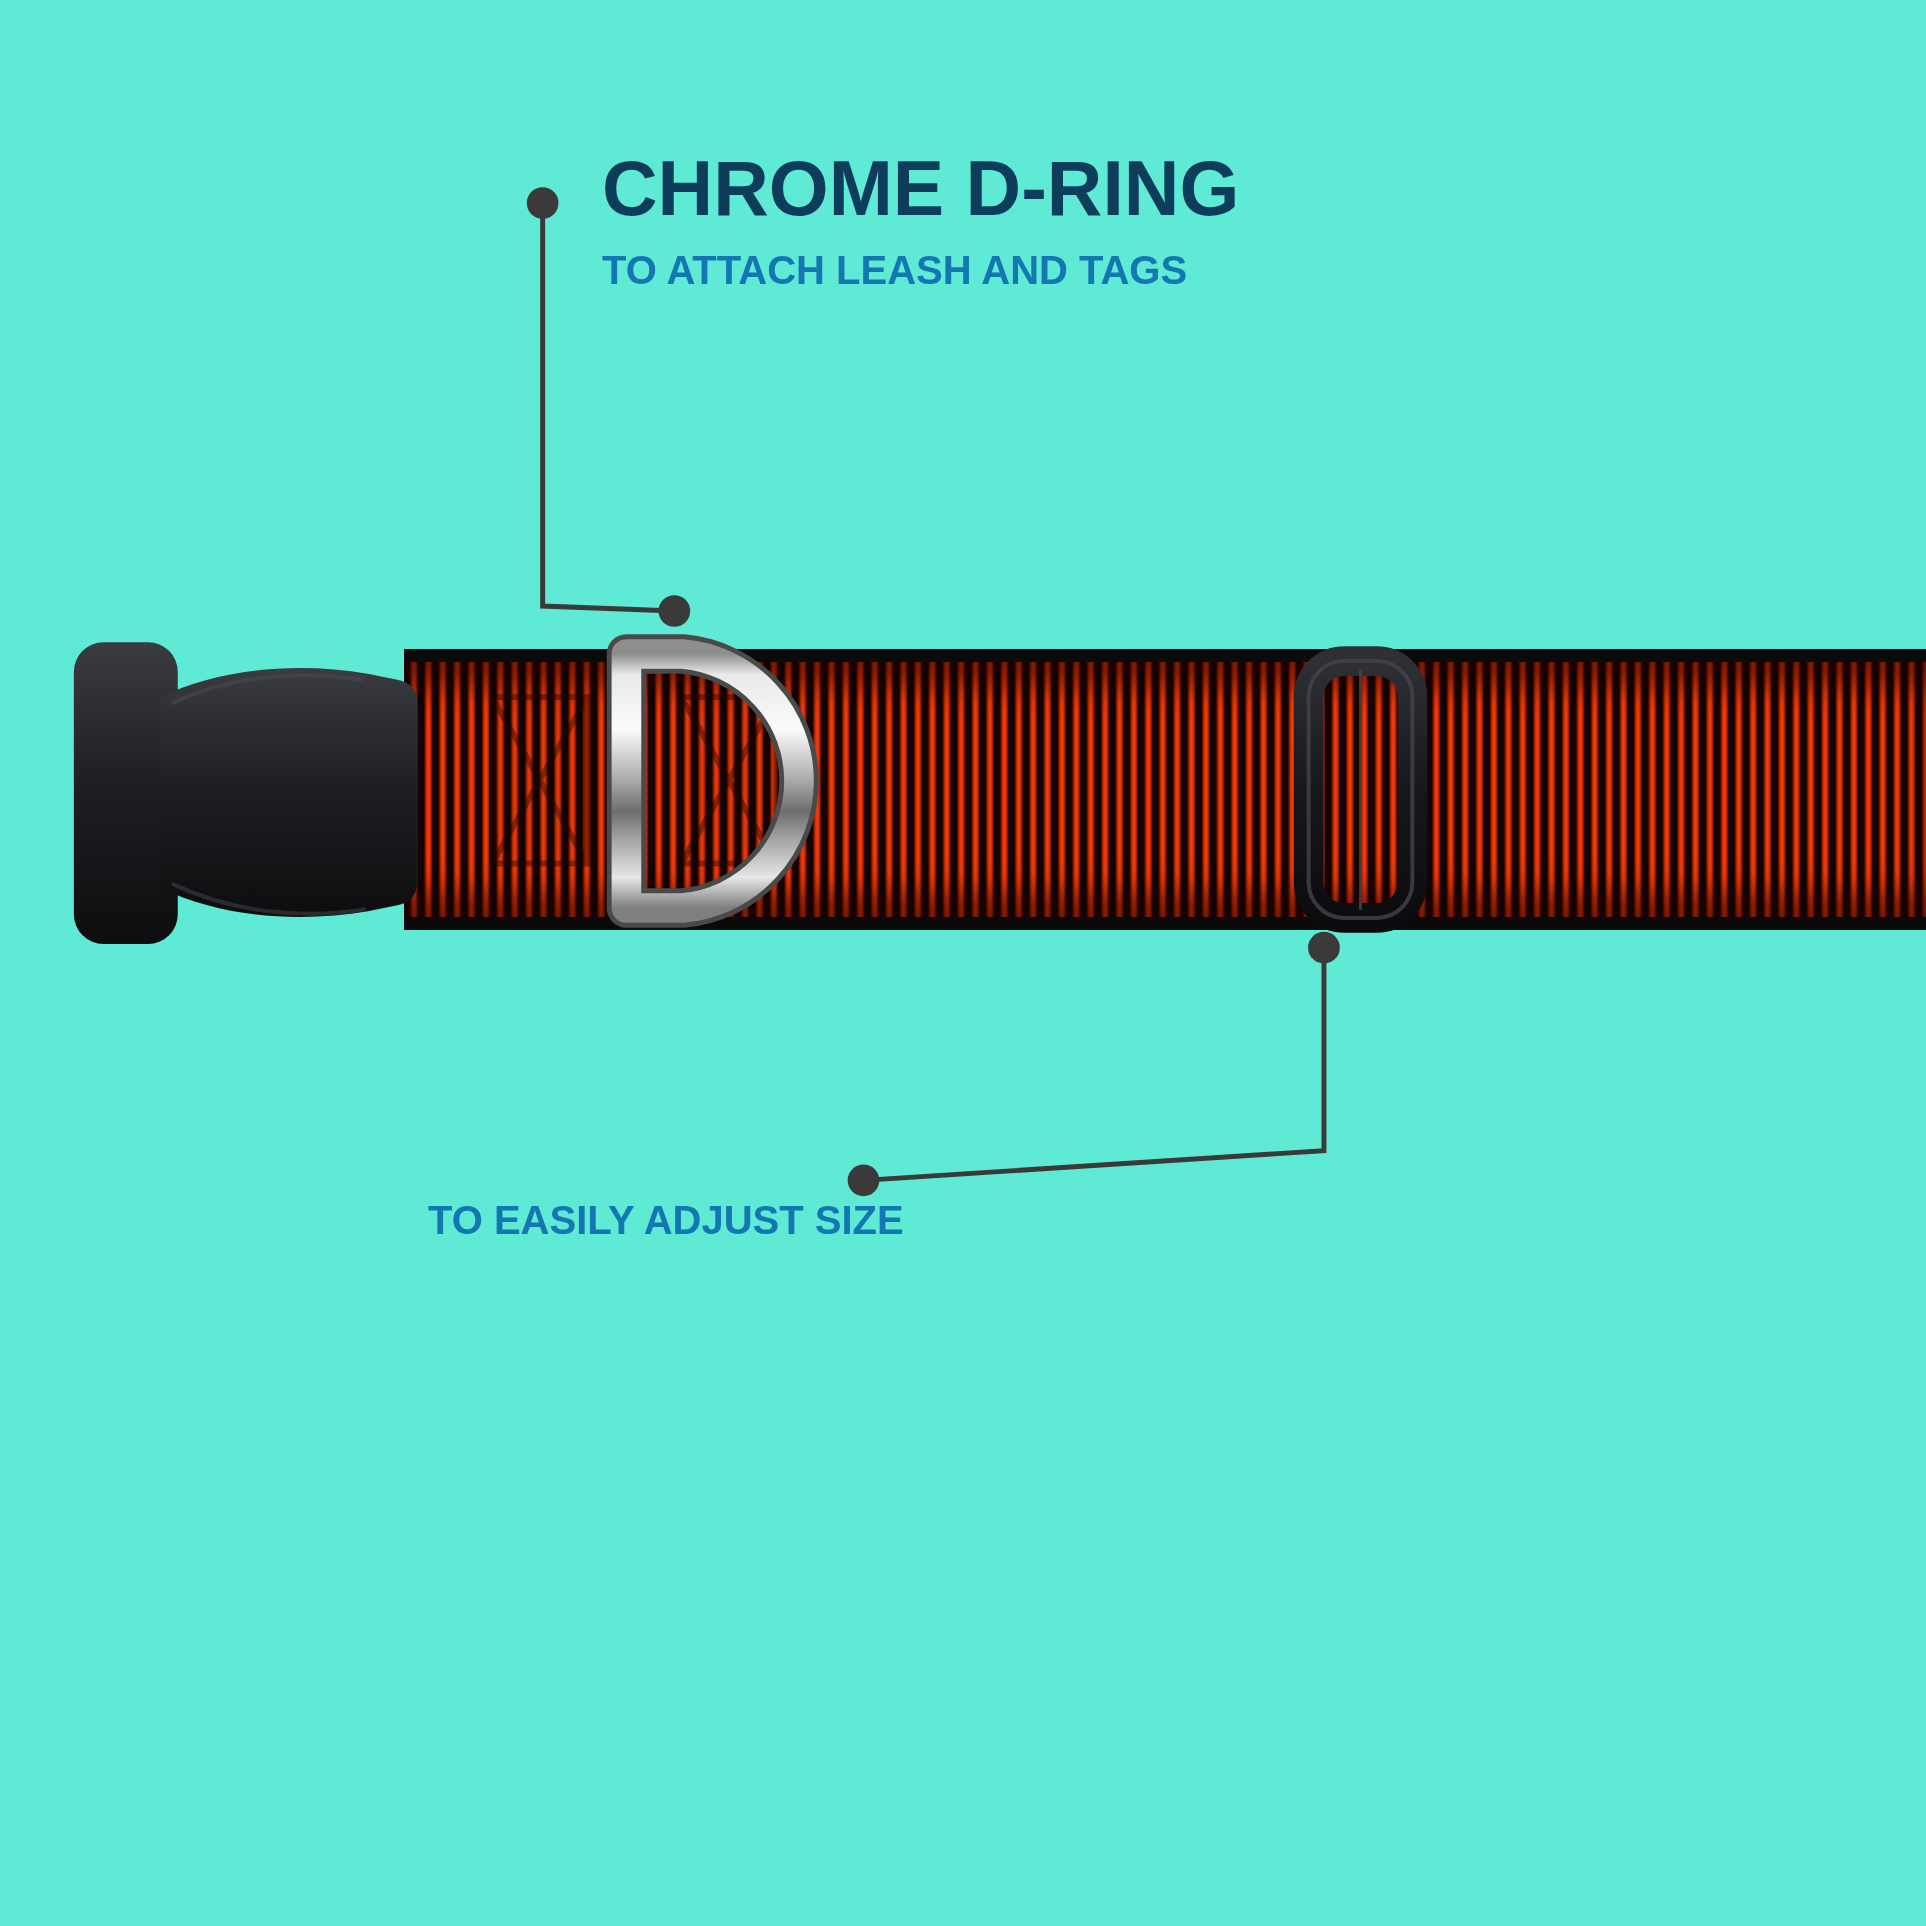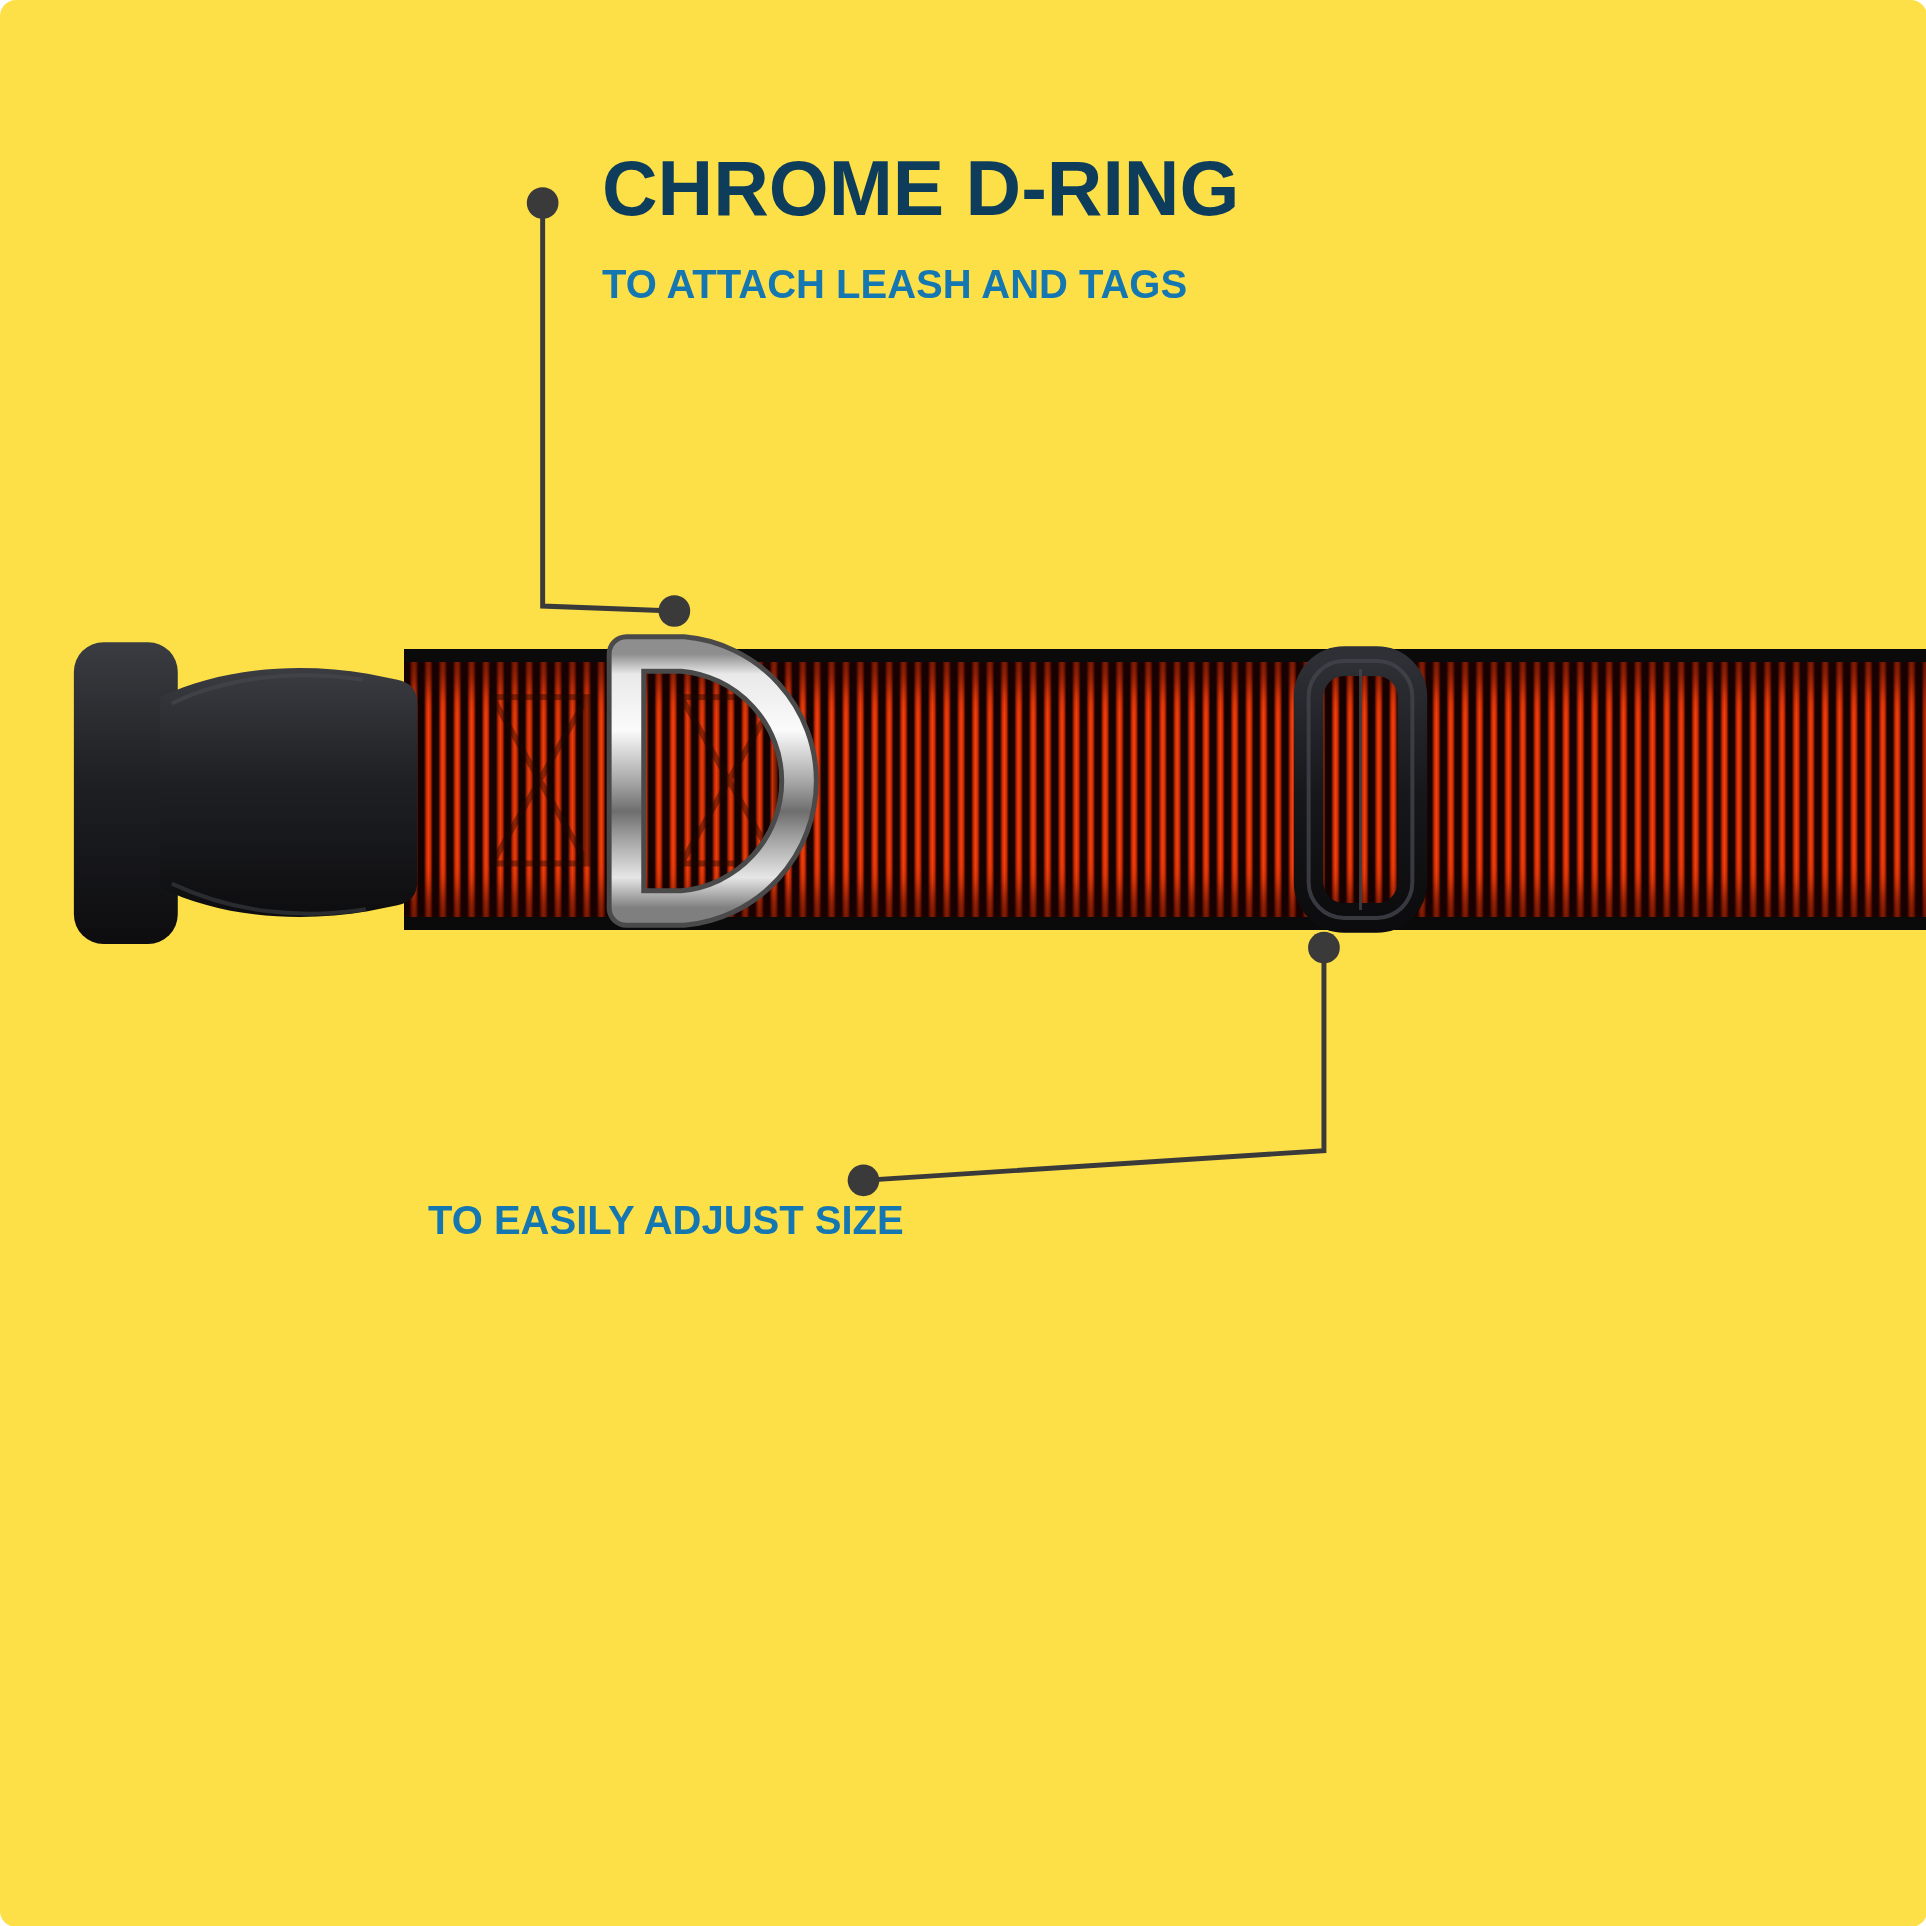--- a/index.html
+++ b/index.html
@@ -4,24 +4,23 @@
 <style>
   html, body {
     margin: 0;
     padding: 0;
     background: #ffffff;
   }
   .canvas {
     position: relative;
     width: 1927px;
     height: 1927px;
-    background: #fde047;
+    background: #5eead4;
     overflow: hidden;
     font-family: "Liberation Sans", "DejaVu Sans", sans-serif;
-    border-radius: 16px;
   }
   .abs { position: absolute; }
 
   
   .collar {
     position: absolute;
     left: 404px;
     top: 649px;
     right: 0;
     height: 255px;
@@ -59,21 +58,21 @@
     line-height: 1.0;
     white-space: nowrap;
   }
   .callout-subtitle {
     font-weight: bold;
     color: var(--subheading, #1577b2);
     white-space: nowrap;
   }
   .callout-top { left: 602px; top: 150px; }
   .callout-top .callout-title { font-size: 77px; }
-  .callout-top .callout-subtitle { font-size: 40px; margin-top: 35px; }
+  .callout-top .callout-subtitle { font-size: 40px; margin-top: 21px; }
 
   .callout-bottom { left: 428px; top: 1182px; }
   .callout-bottom .callout-title { font-size: 79px; }
   .callout-bottom .callout-subtitle { font-size: 40px; margin-top: 16px; text-align: center; }
 </style>
 </head>
 <body>
 
 <div class="canvas">
 

